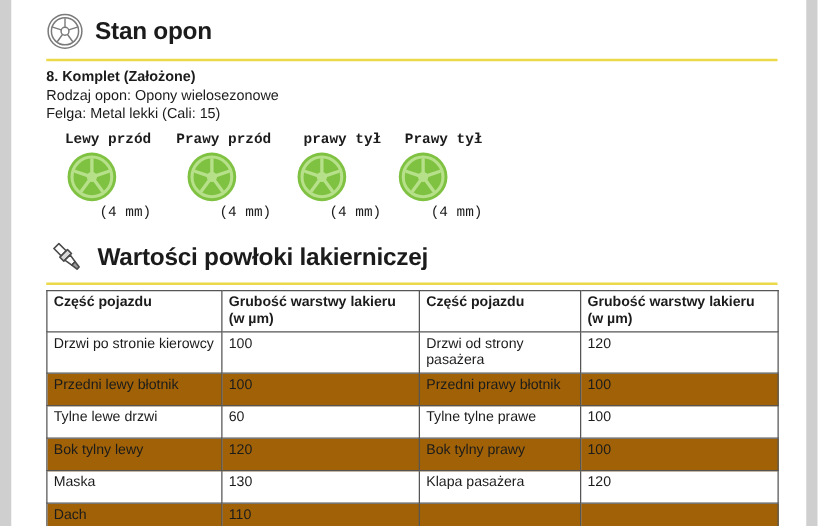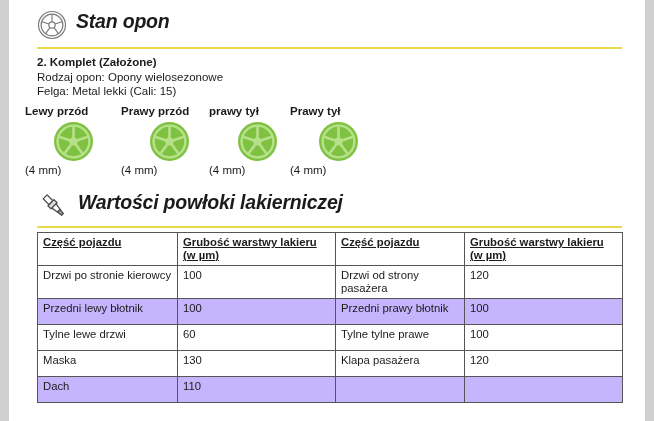--- a/index.html
+++ b/index.html
@@ -21,23 +21,22 @@
     width: 636px;
     height: 421px;
     background: #ffffff;
     overflow: hidden;
   }
 
   
   .section-head {
     position: absolute;
     display: flex;
-    align-items: flex-start;
+    align-items: center;
     gap: 9px;
-    font-style: italic;
   }
   .section-head .head-text {
     font-size: 19.5px;
     font-weight: bold;
     color: #1b1b1b;
     letter-spacing: -0.2px;
     white-space: nowrap;
   }
   .head-icon {
     width: 30px;
@@ -75,21 +74,22 @@
     position: absolute;
     left: 28px;
     top: 104px;
     width: 330px;
     height: 82px;
   }
   .wheel-cell {
     position: absolute;
     top: 0;
     width: 96px;
-    text-align: left;
+    text-align: right;
+    font-family: Liberation Mono, monospace;
   }
   .wheel-cell .w-label {
     font-size: 11.5px;
     font-weight: bold;
     color: #1b1b1b;
     white-space: nowrap;
     display: block;
     height: 15px;
     line-height: 15px;
   }
@@ -122,30 +122,29 @@
     border: 1px solid #555555;
     padding: 3px 5px 3px 5px;
     text-align: left;
     vertical-align: top;
     font-weight: normal;
     line-height: 13px;
   }
   #paint-table th {
     font-weight: bold;
     height: 26px;
-    text-decoration: underline;
   }
   #paint-table td {
     height: 19px;
   }
   #paint-table col.c1 { width: 140px; }
   #paint-table col.c2 { width: 158px; }
   #paint-table col.c3 { width: 129px; }
   #paint-table col.c4 { width: 158px; }
-  tr.shaded td { background: #c4b5fd; }
+  tr.shaded td { background: #a16207; }
   td.blank {
     border: none;
     background: transparent;
   }
 </style>
 </head>
 <body>
 
 <div id="page">
 
@@ -163,21 +162,21 @@
           <path d="M16.1 18.6 L6.7 15.6"></path>
         </g>
       </svg>
     </span>
     <span class="head-text">Stan opon</span>
   </div>
 
   <div class="divider" style="top:47px;"></div>
 
   <div class="tire-info">
-    <div class="line line1">2. Komplet  (Założone)</div>
+    <div class="line line1">8. Komplet  (Założone)</div>
     <div class="line">Rodzaj opon: Opony wielosezonowe</div>
     <div class="line">Felga: Metal lekki (Cali: 15)</div>
   </div>
 
   <div class="wheels">
 
     <div class="wheel-cell" style="left:-12px;">
       <span class="w-label">Lewy przód</span>
       <span>
         <svg class="wheel-svg" viewBox="0 0 40 40" xmlns="http://www.w3.org/2000/svg">
@@ -298,20 +297,26 @@
         <td>100</td>
         <td>Przedni prawy błotnik</td>
         <td>100</td>
       </tr>
       <tr>
         <td>Tylne lewe drzwi</td>
         <td>60</td>
         <td>Tylne tylne prawe</td>
         <td>100</td>
       </tr>
+      <tr class="shaded">
+        <td>Bok tylny lewy</td>
+        <td>120</td>
+        <td>Bok tylny prawy</td>
+        <td>100</td>
+      </tr>
       <tr>
         <td>Maska</td>
         <td>130</td>
         <td>Klapa pasażera</td>
         <td>120</td>
       </tr>
       <tr class="shaded">
         <td>Dach</td>
         <td>110</td>
         <td class="blank"></td>

